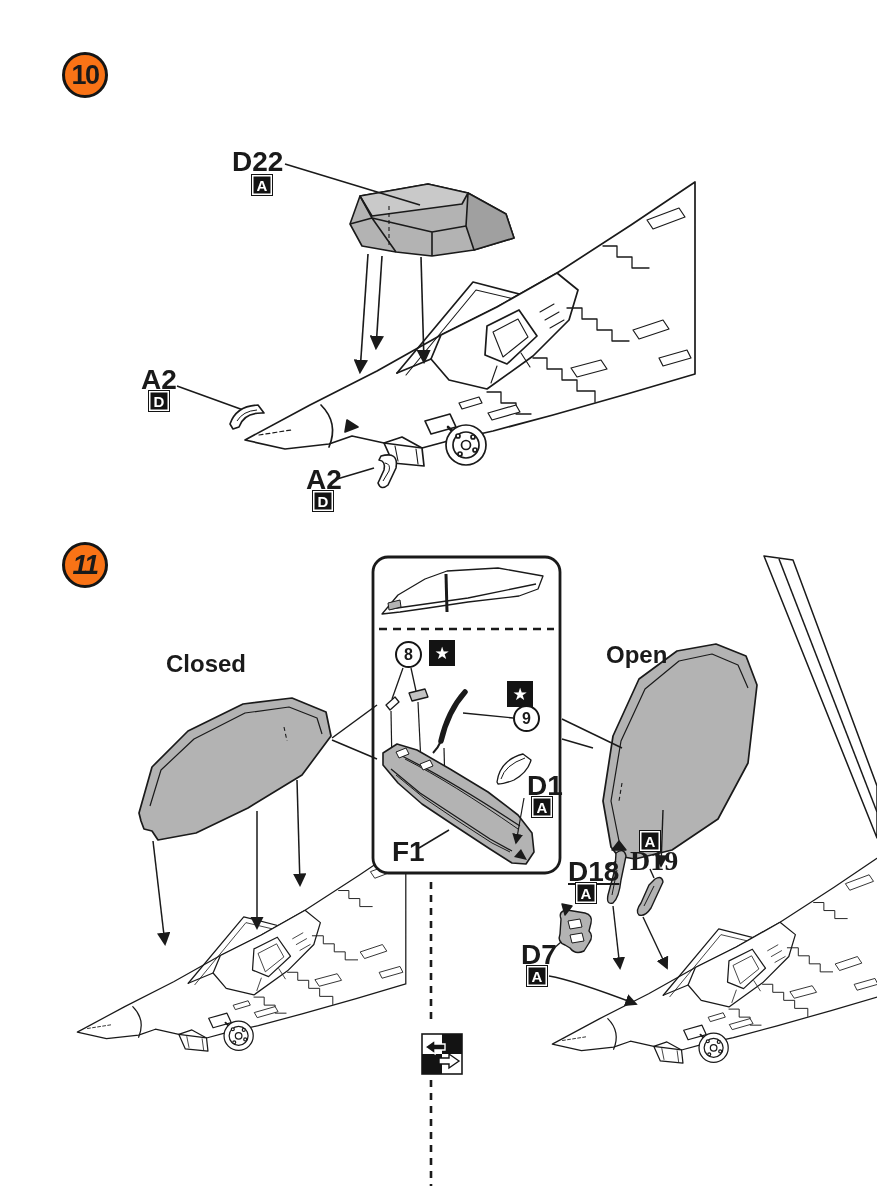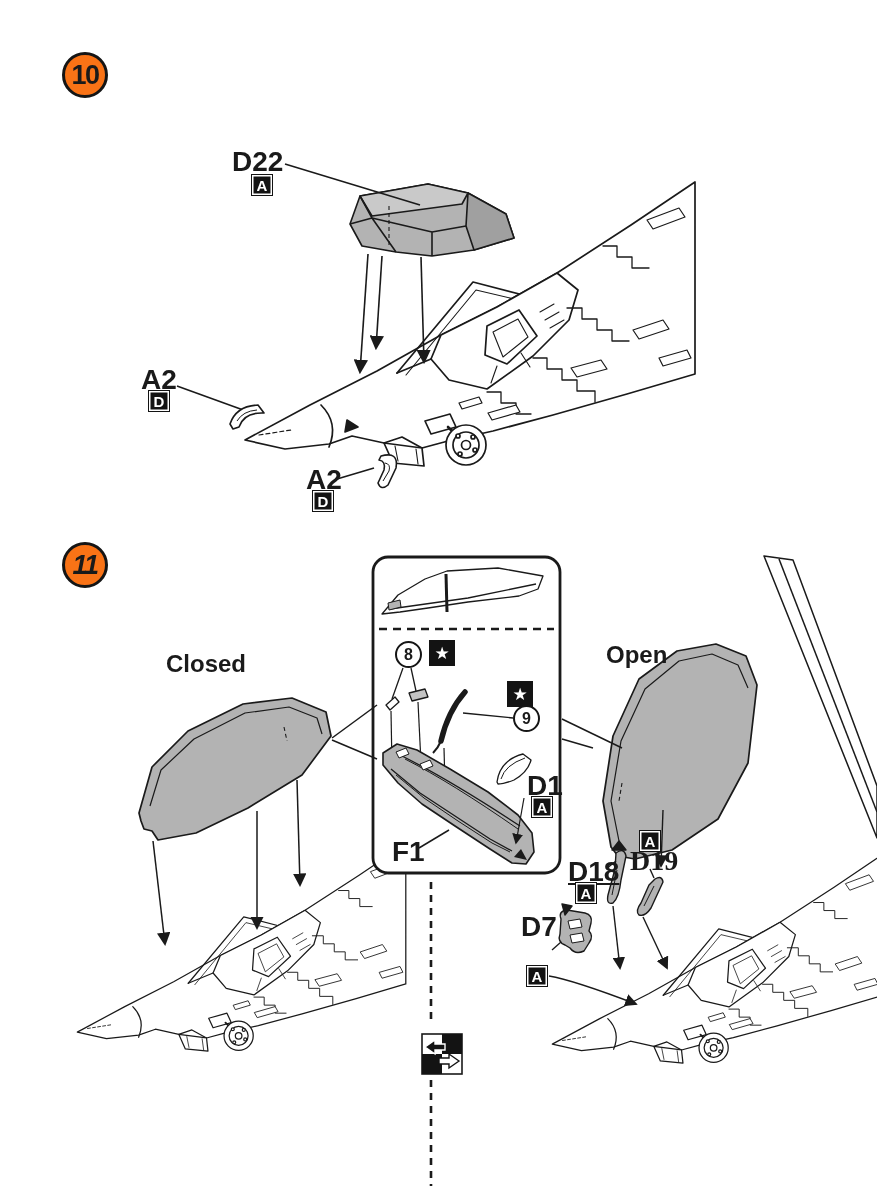--- a/index.html
+++ b/index.html
@@ -200,21 +200,21 @@
   <div class="sprue" style="left:531px;top:796px;">A</div>
 
   <div class="part-label" style="left:392px;top:838px;text-align:center;">F1</div>
 
   <div class="part-label" style="left:568px;top:858px;text-decoration:underline;">D18</div>
   <div class="sprue" style="left:575px;top:882px;">A</div>
 
   <div class="sprue" style="left:639px;top:830px;">A</div>
   <div class="part-label" style="left:630px;top:847px;font-family:Liberation Serif, serif;">D19</div>
 
-  <div class="part-label" style="left:521px;top:913px;">D7</div>
+  <div class="part-label" style="left:521px;top:941px;">D7</div>
   <div class="sprue" style="left:526px;top:965px;">A</div>
 
   <div class="swap-icon">
     <svg width="42" height="42" viewBox="0 0 42 42">
       <rect x="1" y="1" width="40" height="40" fill="#fff" stroke="#1a1a1a" stroke-width="1.6"></rect>
       <rect x="21" y="1" width="20" height="20" fill="#131313"></rect>
       <rect x="1" y="21" width="20" height="20" fill="#131313"></rect>
       <polygon points="4,14 14,7 14,11 24,11 24,17 14,17 14,21" fill="#131313" stroke="#fff" stroke-width="1.4"></polygon>
       <polygon points="38,28 28,21 28,25 18,25 18,31 28,31 28,35" fill="#fff" stroke="#131313" stroke-width="1.4"></polygon>
     </svg>

